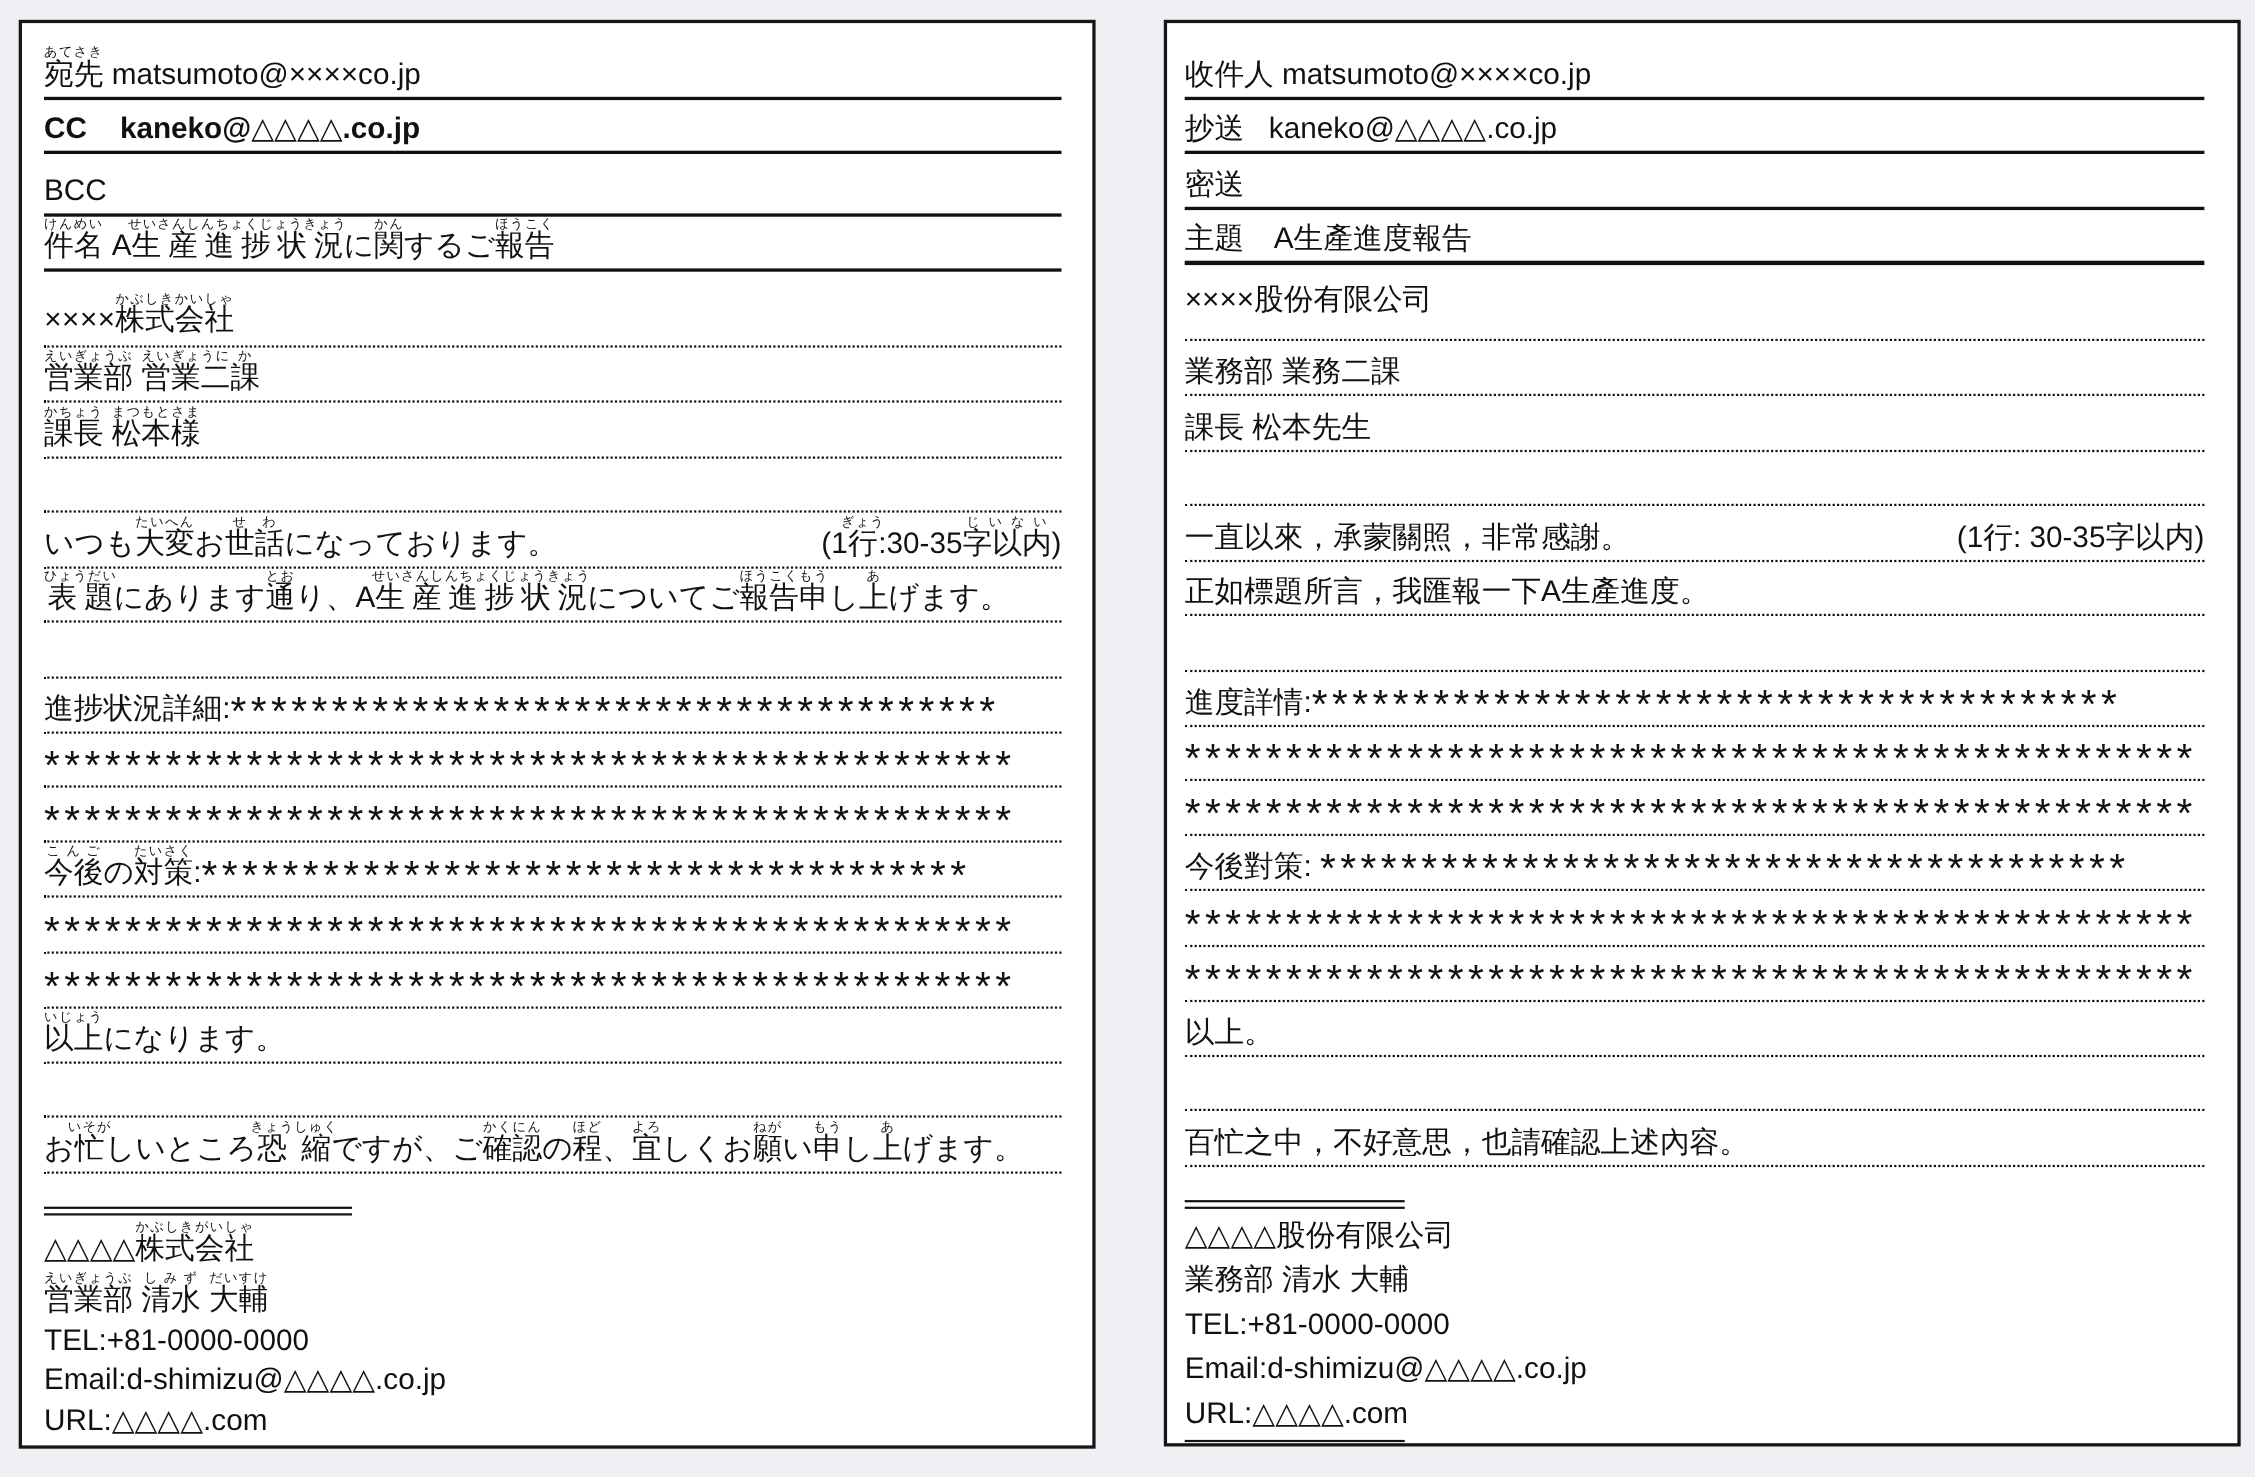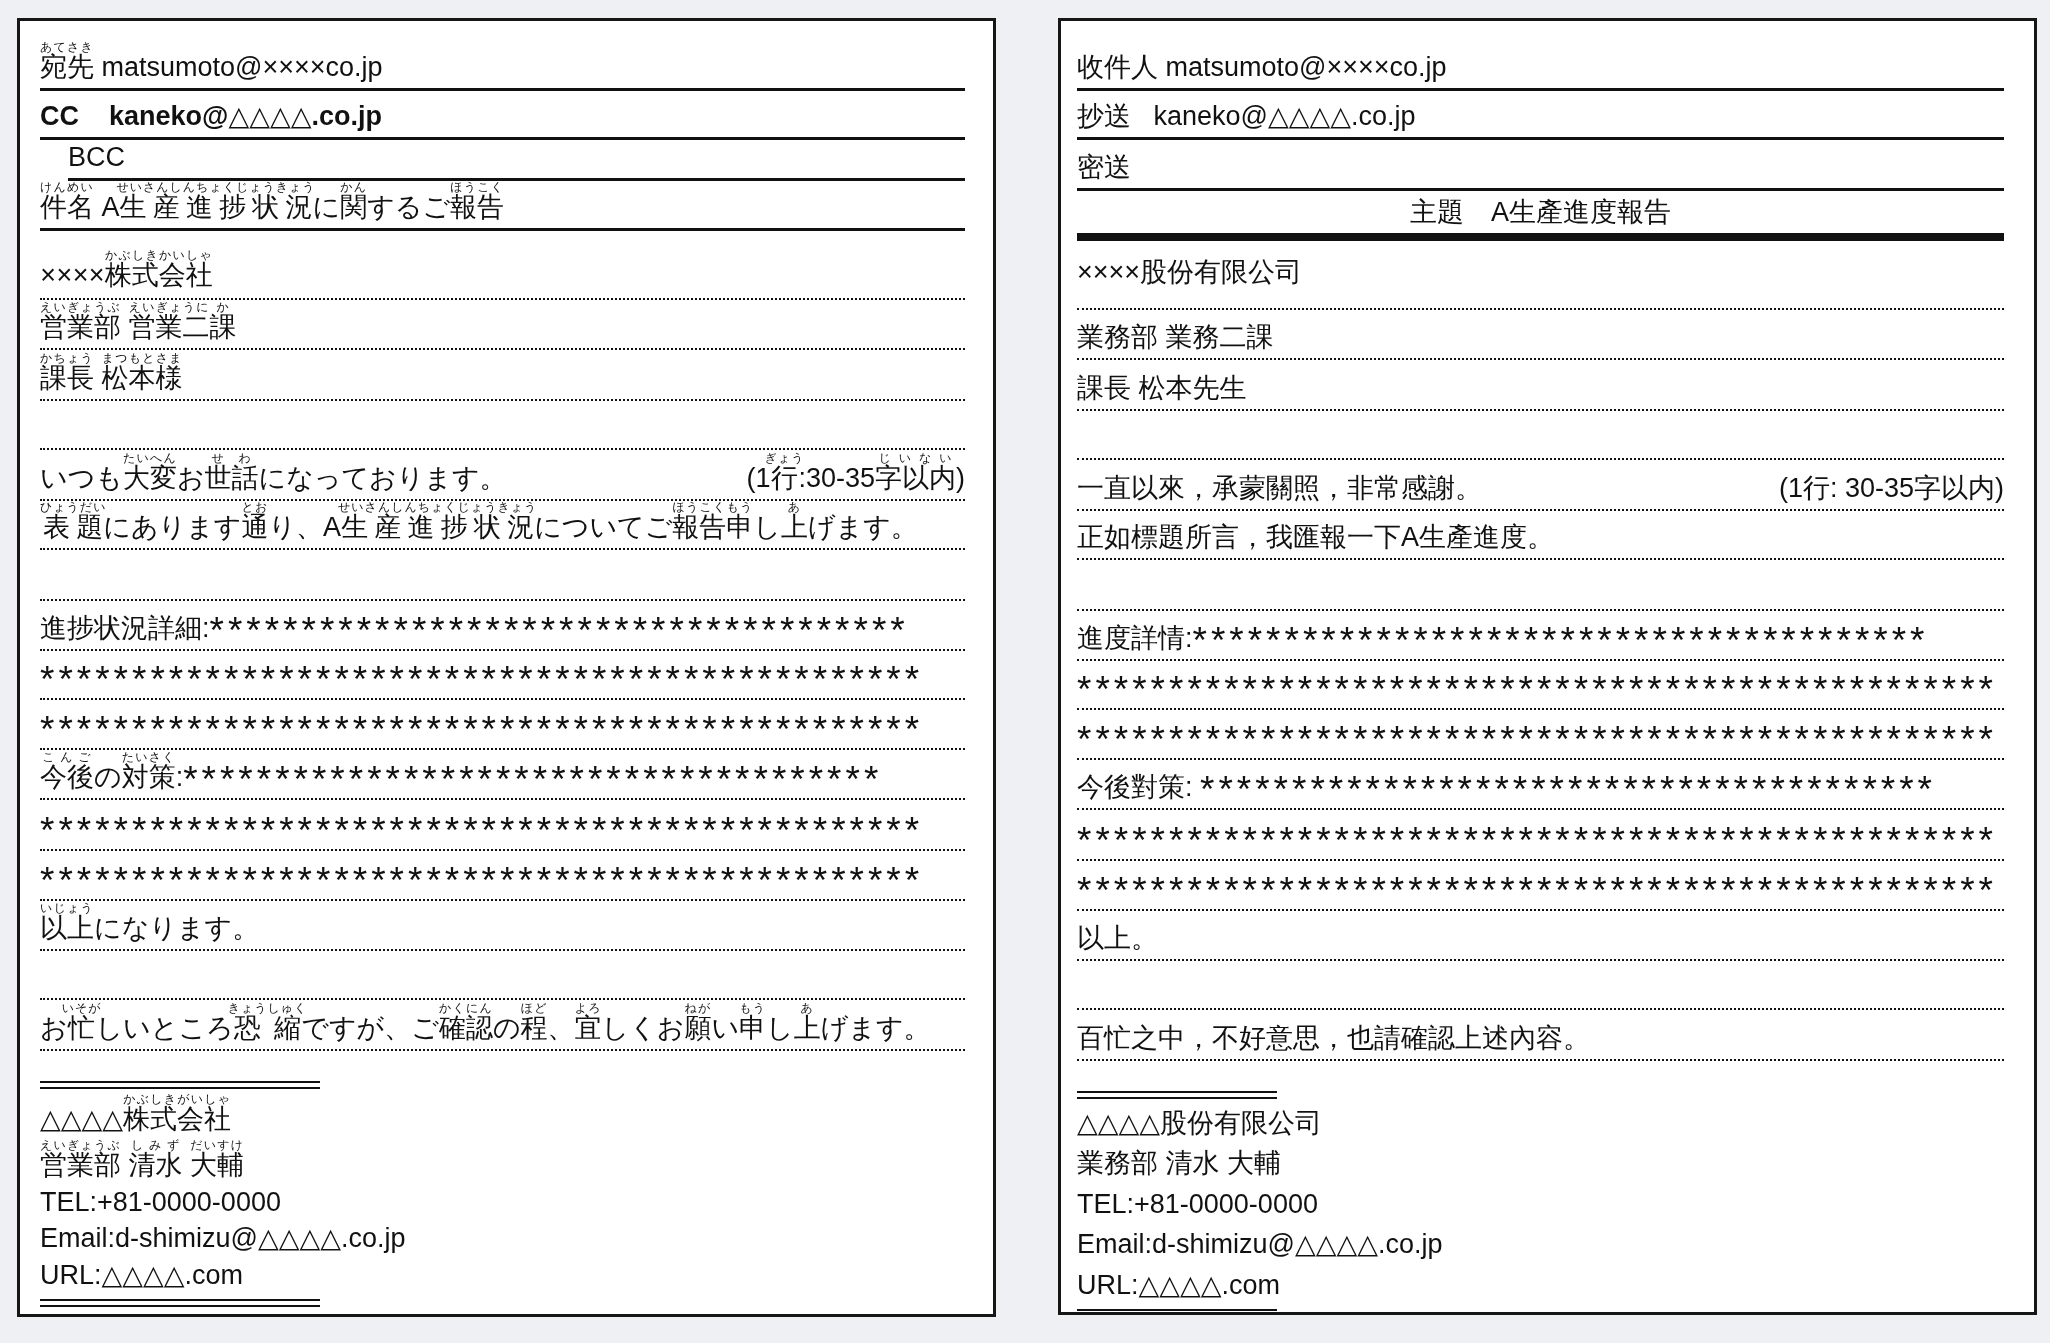--- a/index.html
+++ b/index.html
@@ -20,21 +20,21 @@
 
   .row{
     display:flex;justify-content:space-between;align-items:flex-end;
     box-sizing:border-box;padding-bottom:5px;
     white-space:pre;overflow:hidden;
     font-size:27px;line-height:1.2;
   }
   .row .main{flex:1 1 auto;min-width:0;overflow:hidden;white-space:pre;}
   .row .note{flex:0 0 auto;padding-left:10px;}
   .row.solid{border-bottom:3px solid #111;}
-  .row.solid.thick{border-bottom:8px solid #14b8a6;text-align:center;}
+  .row.solid.thick{border-bottom:4px solid #14b8a6;}
   .row.dotted{border-bottom:2px dotted #3a3a3a;}
 
   ruby{ruby-position:over;}
   rt{font-size:12px;letter-spacing:1px;font-weight:normal;}
 
   .stars{
     font-size:37px;letter-spacing:4px;line-height:0;
     position:relative;top:6px;
   }
 
@@ -43,21 +43,21 @@
   .sig-rule.bottom{margin-top:8px;}
   .sig-row{margin-top:4px;font-size:27px;white-space:pre;line-height:1.2;}
   #panel-zh .sig-row{margin-top:8px;}
 </style>
 </head>
 <body style="background: rgb(238, 240, 243); color: rgb(17, 17, 17);">
 
 <div id="panel-ja" class="panel">
     <div class="row solid" style="height: 70px; border-color: rgb(17, 17, 17);"><span class="main"><ruby>宛先<rt>あてさき</rt></ruby><span> matsumoto@××××co.jp</span></span></div>
     <div class="row solid" style="height: 49px; border-color: rgb(17, 17, 17); font-weight: bold;"><span class="main"><span>CC    kaneko@△△△△.co.jp</span></span></div>
-    <div class="row solid" style="height: 41px; border-color: rgb(17, 17, 17); margin-left: 28px;"><span class="main"><span>BCC</span></span></div>
+    <div class="row solid" style="height: 57px; border-color: rgb(17, 17, 17);"><span class="main"><span>BCC</span></span></div>
     <div class="row solid" style="height: 50px; border-color: rgb(17, 17, 17);"><span class="main"><ruby>件名<rt>けんめい</rt></ruby><span> A</span><ruby>生産進捗状況<rt>せいさんしんちょくじょうきょう</rt></ruby><span>に</span><ruby>関<rt>かん</rt></ruby><span>するご</span><ruby>報告<rt>ほうこく</rt></ruby></span></div>
     <div class="row dotted" style="height: 69px; border-color: rgb(17, 17, 17); font-family: Liberation Mono, monospace;"><span class="main"><span>××××</span><ruby>株式会社<rt>かぶしきかいしゃ</rt></ruby></span></div>
     <div class="row dotted" style="height: 50px; border-color: rgb(17, 17, 17);"><span class="main"><ruby>営業部<rt>えいぎょうぶ</rt></ruby><span> </span><ruby>営業二<rt>えいぎょうに</rt></ruby><ruby>課<rt>か</rt></ruby></span></div>
     <div class="row dotted" style="height: 51px; border-color: rgb(17, 17, 17);"><span class="main"><ruby>課長<rt>かちょう</rt></ruby><span> </span><ruby>松本様<rt>まつもとさま</rt></ruby></span></div>
     <div class="row dotted" style="height: 49px; border-color: rgb(17, 17, 17);"><span class="main"></span></div>
     <div class="row dotted" style="height: 51px; border-color: rgb(17, 17, 17);"><span class="main"><span>いつも</span><ruby>大変<rt>たいへん</rt></ruby><span>お</span><ruby>世<rt>せ</rt></ruby><ruby>話<rt>わ</rt></ruby><span>になっております。</span></span><span class="note"><span>(1</span><ruby>行<rt>ぎょう</rt></ruby><span>:30-35</span><ruby>字以内<rt>じいない</rt></ruby><span>)</span></span></div>
     <div class="row dotted" style="height: 49px; border-color: rgb(17, 17, 17); align-items: flex-end;"><span class="main"><ruby>表題<rt>ひょうだい</rt></ruby><span>にあります</span><ruby>通<rt>とお</rt></ruby><span>り、A</span><ruby>生産進捗状況<rt>せいさんしんちょくじょうきょう</rt></ruby><span>についてご</span><ruby>報告<rt>ほうこく</rt></ruby><ruby>申<rt>もう</rt></ruby><span>し</span><ruby>上<rt>あ</rt></ruby><span>げます。</span></span></div>
     <div class="row dotted" style="height: 51px; border-color: rgb(17, 17, 17);"><span class="main"></span></div>
     <div class="row dotted" style="height: 50px; border-color: rgb(17, 17, 17);"><span class="main"><span>進捗状況詳細:</span><span class="stars">**************************************</span></span></div>
     <div class="row dotted" style="height: 49px; border-color: rgb(17, 17, 17);"><span class="main"><span class="stars">************************************************</span></span></div>

